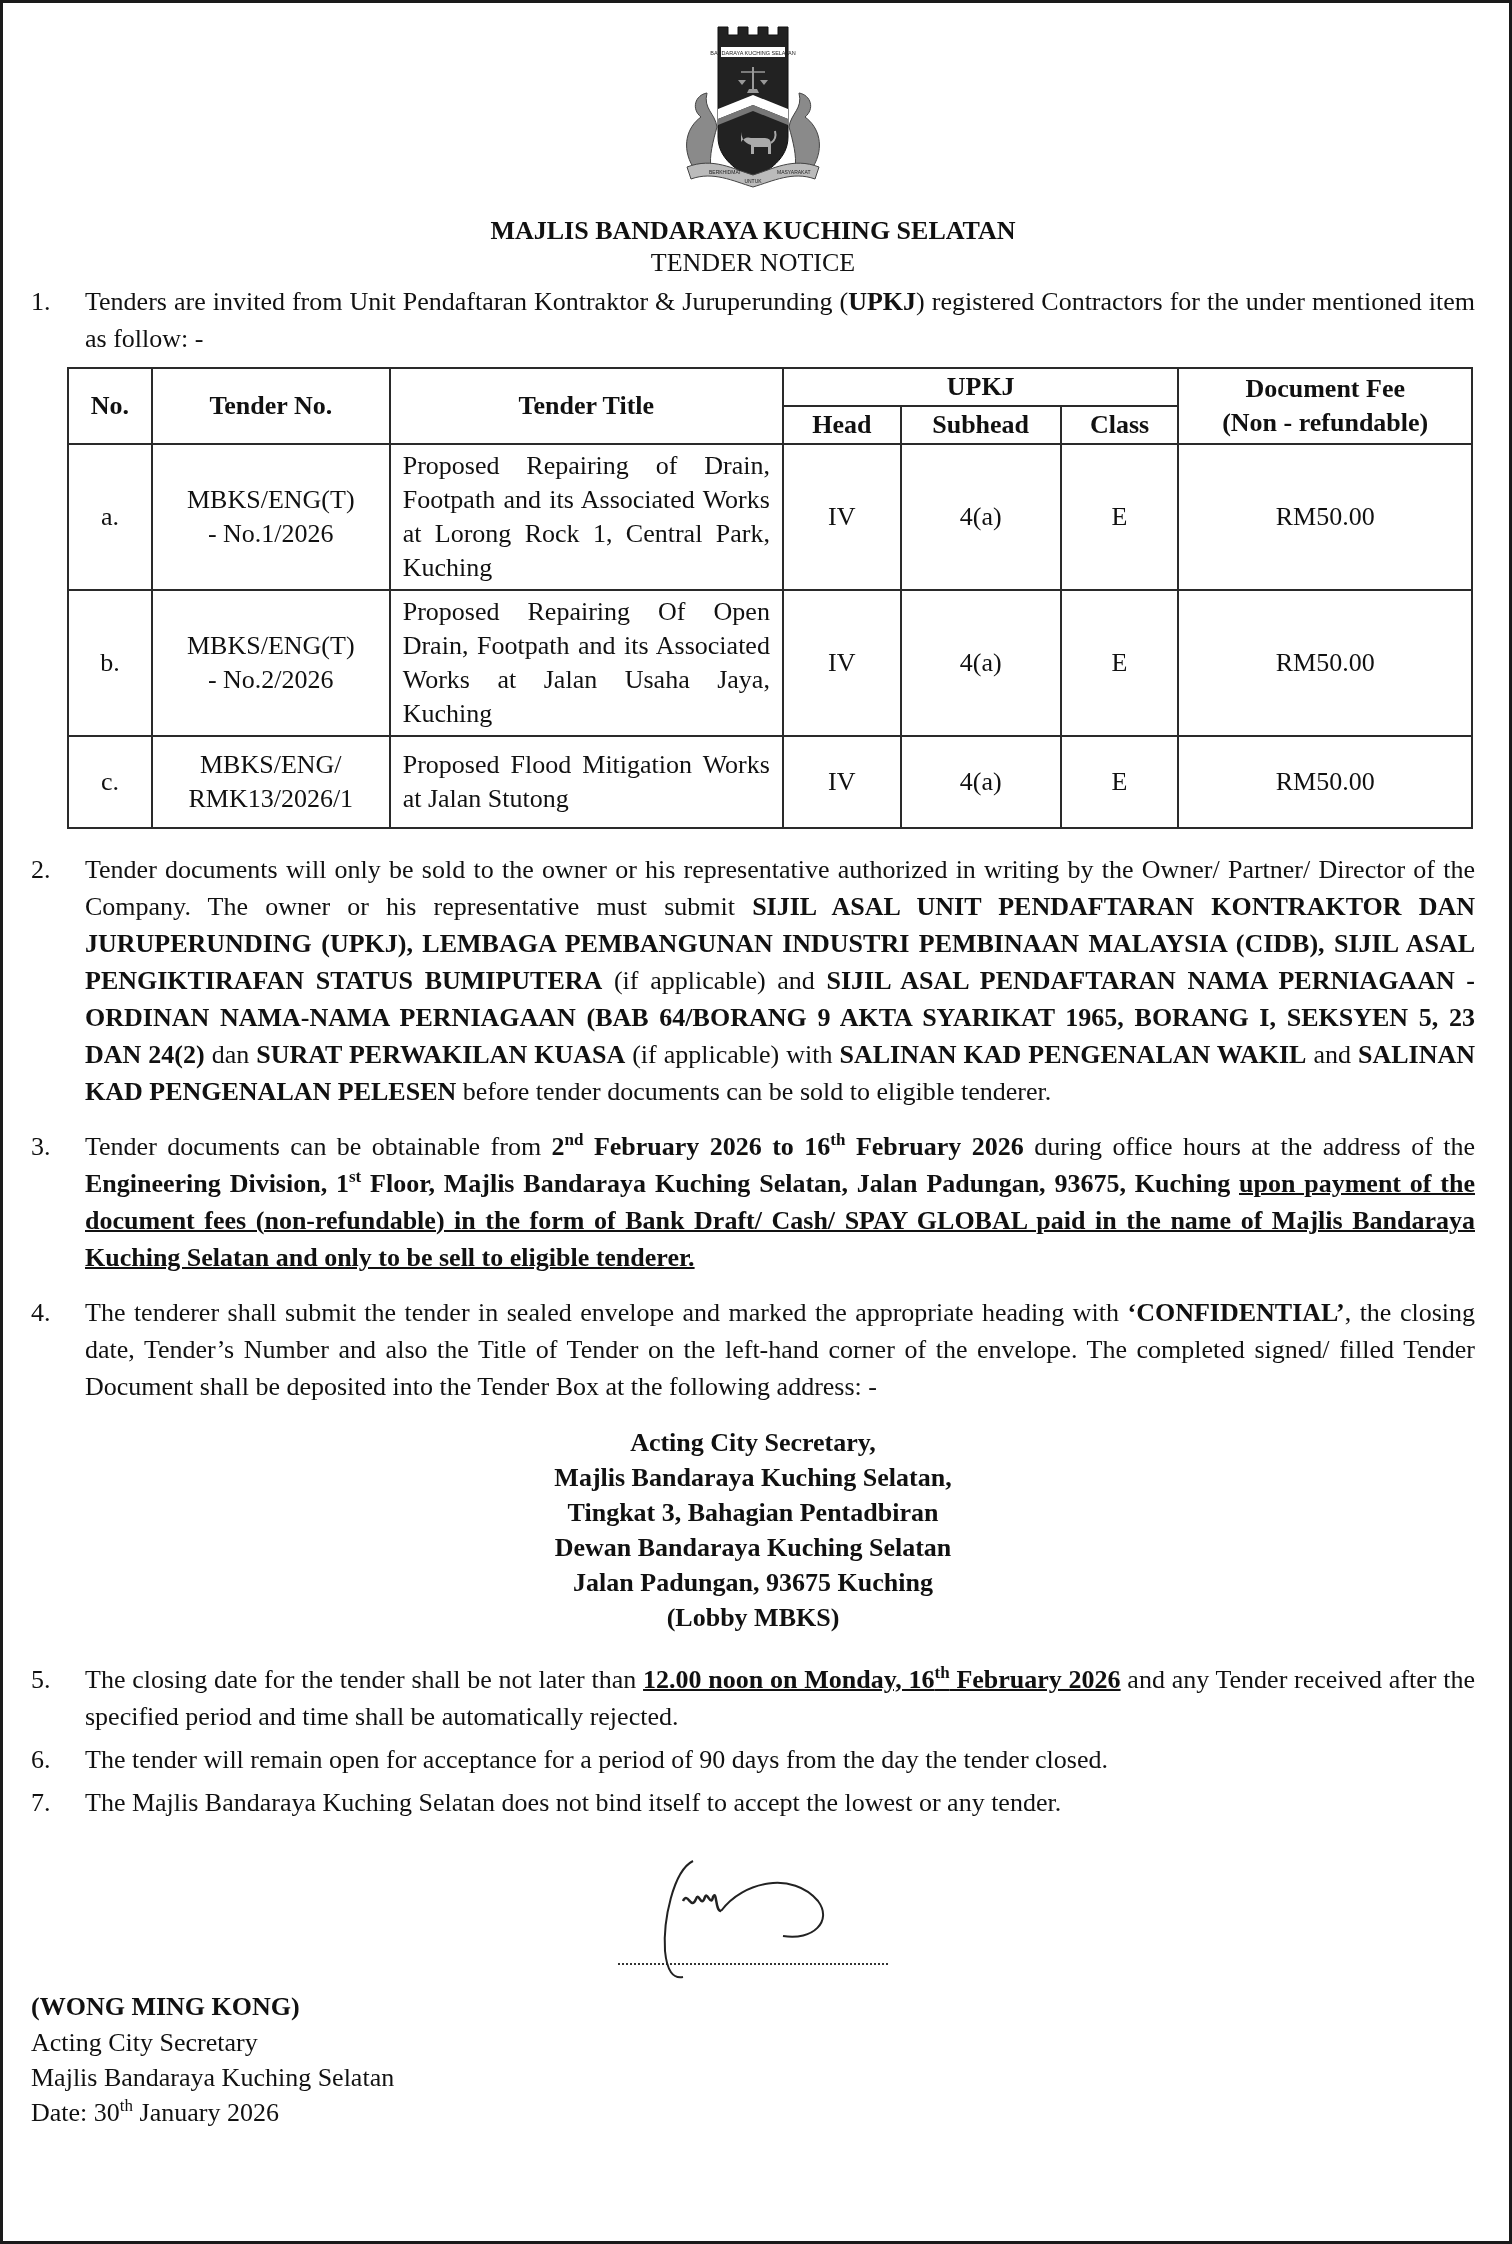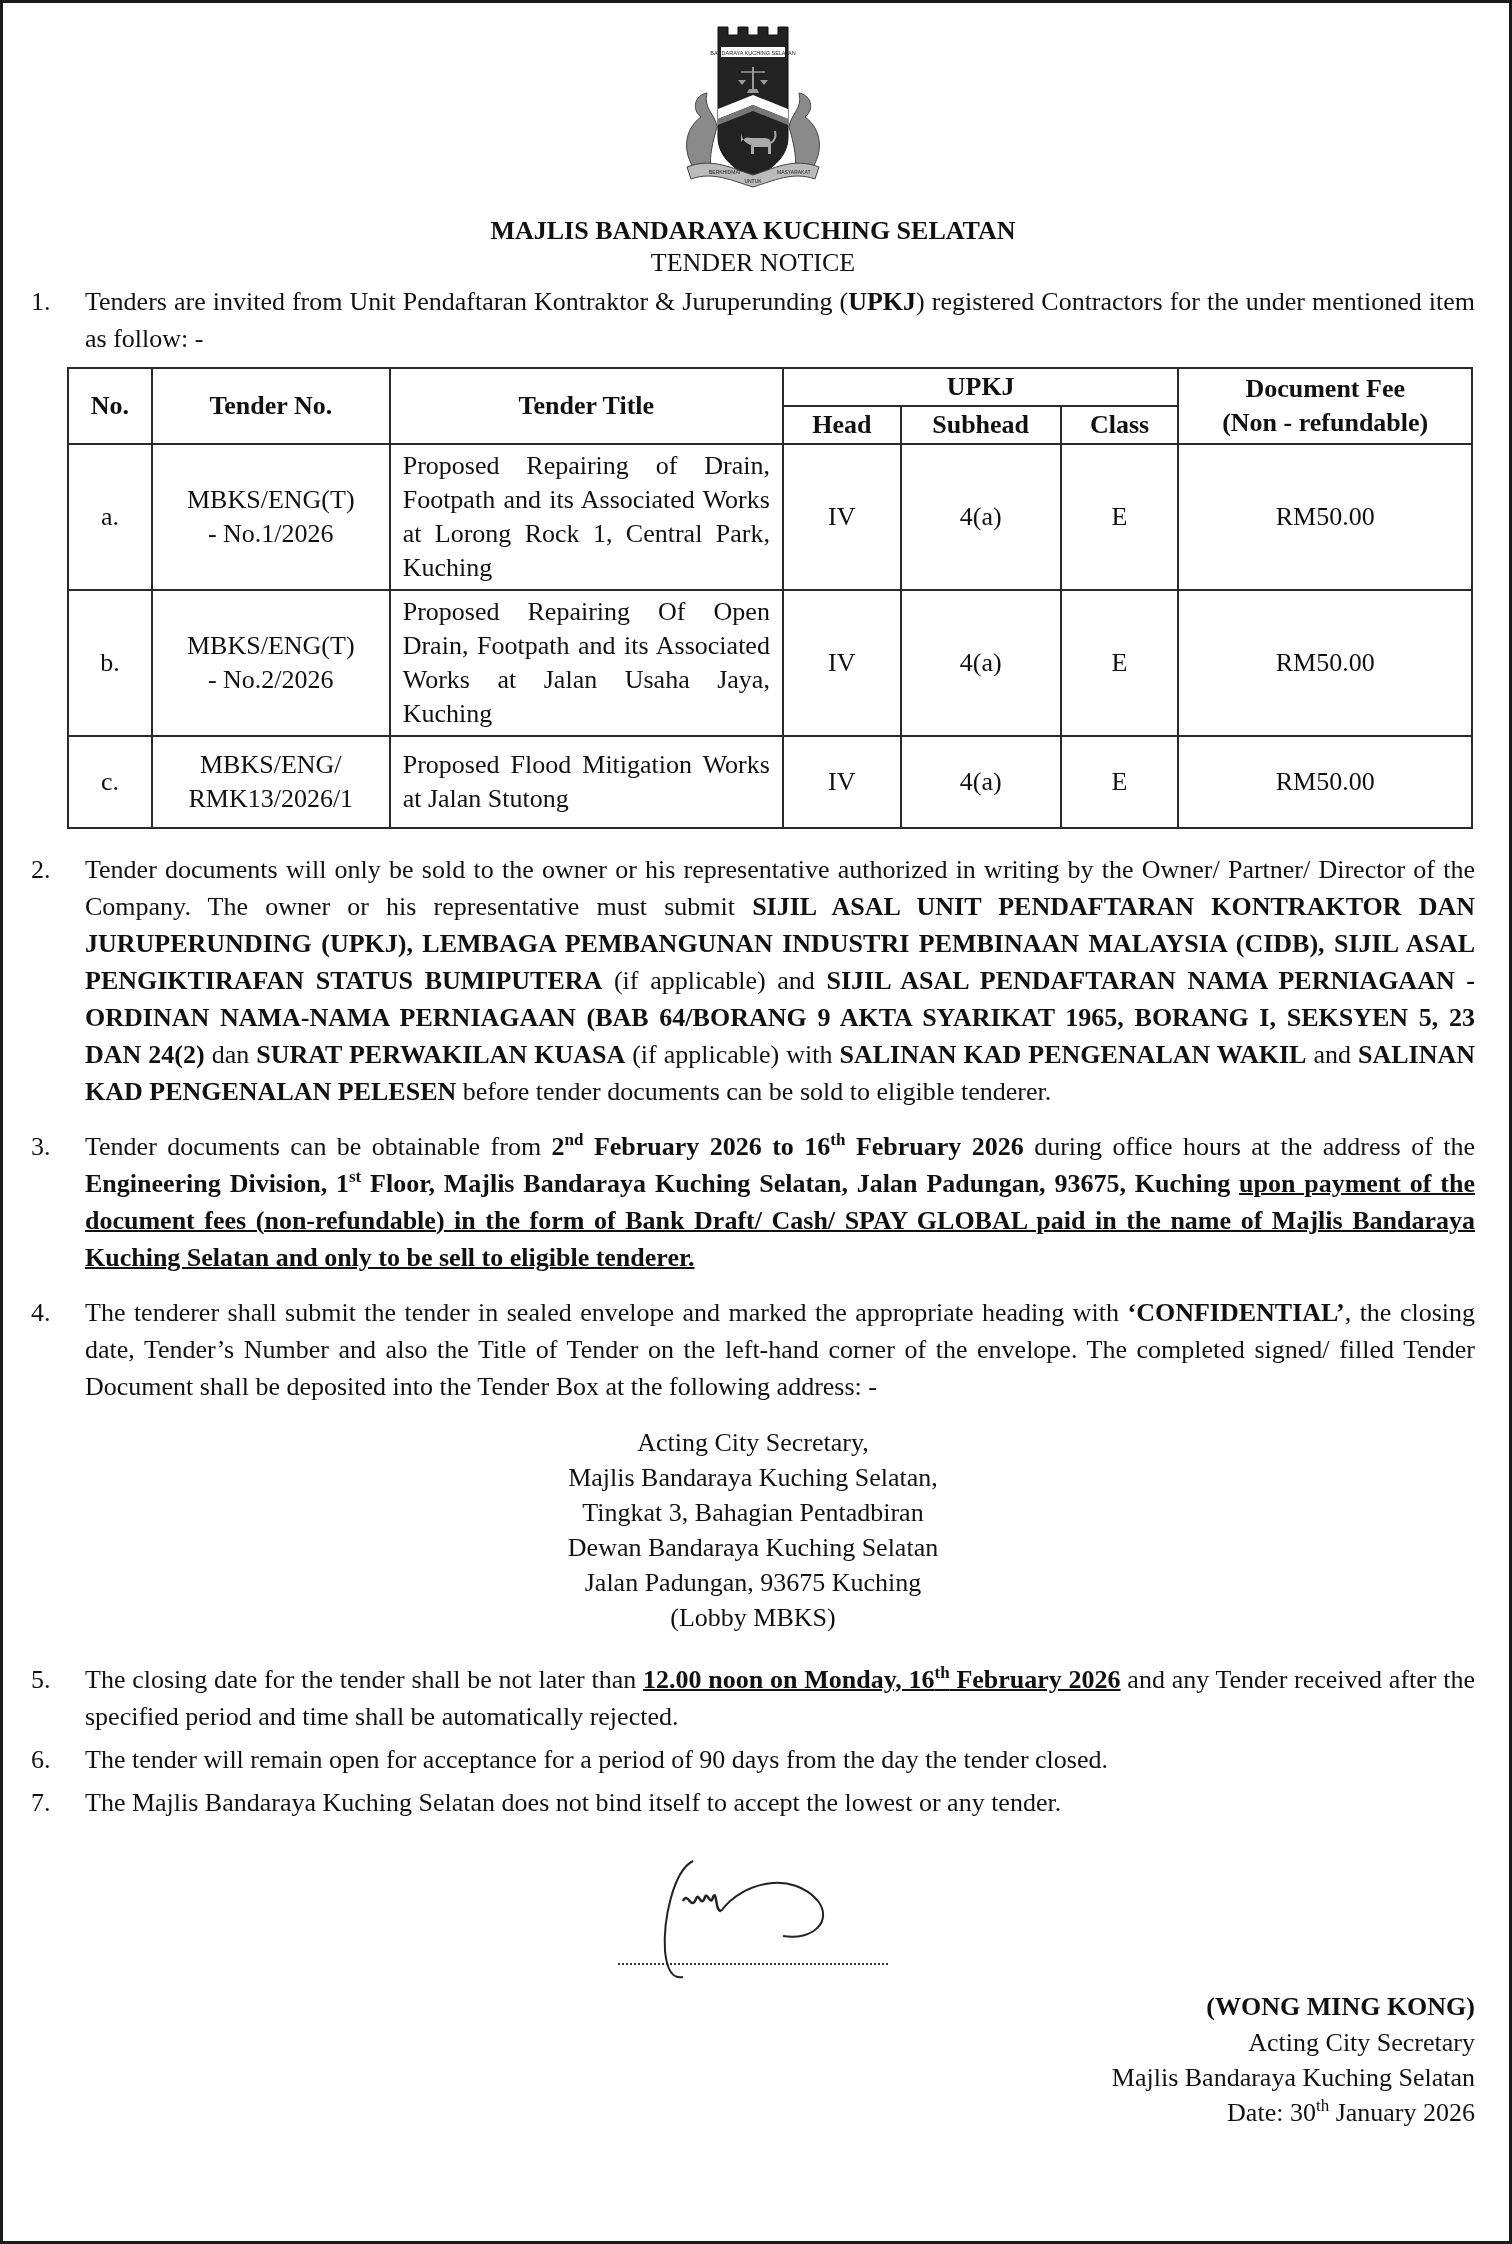--- a/index.html
+++ b/index.html
@@ -32,24 +32,24 @@
     table.tenders {
       border-collapse: collapse; margin: 10px 0 0 36px; width: 1406px;
       font-size: 26px; line-height: 34px; border-radius: 21px;
     }
     table.tenders th, table.tenders td {
       border: 2px solid #2a2a2a; text-align: center; padding: 0 4px;
     }
     table.tenders th { font-weight: bold; }
     table.tenders td.title { text-align: justify; padding: 0 12px; }
     .address {
-      text-align: center; font-weight: normal; font-size: 26px; line-height: 35px;
+      text-align: center; font-weight: bold; font-size: 26px; line-height: 35px;
       margin: 20px 0 26px;
     }
-    .signature-block { text-align: right; position: relative; margin-top: 20px; }
+    .signature-block { text-align: left; position: relative; margin-top: 20px; }
     .sig-svg { width: 320px; height: 140px; display: block; margin: 0 auto; }
     .sig-line {
       width: 270px; margin: -18px auto 0; border-top: 2px dotted #333; height: 0;
     }
     .sig-name { font-weight: bold; font-size: 26px; line-height: 36px; margin-top: 24px; }
     .sig-line-text { font-size: 26px; line-height: 35px; }
   </style>
 </head>
 <body>
 

